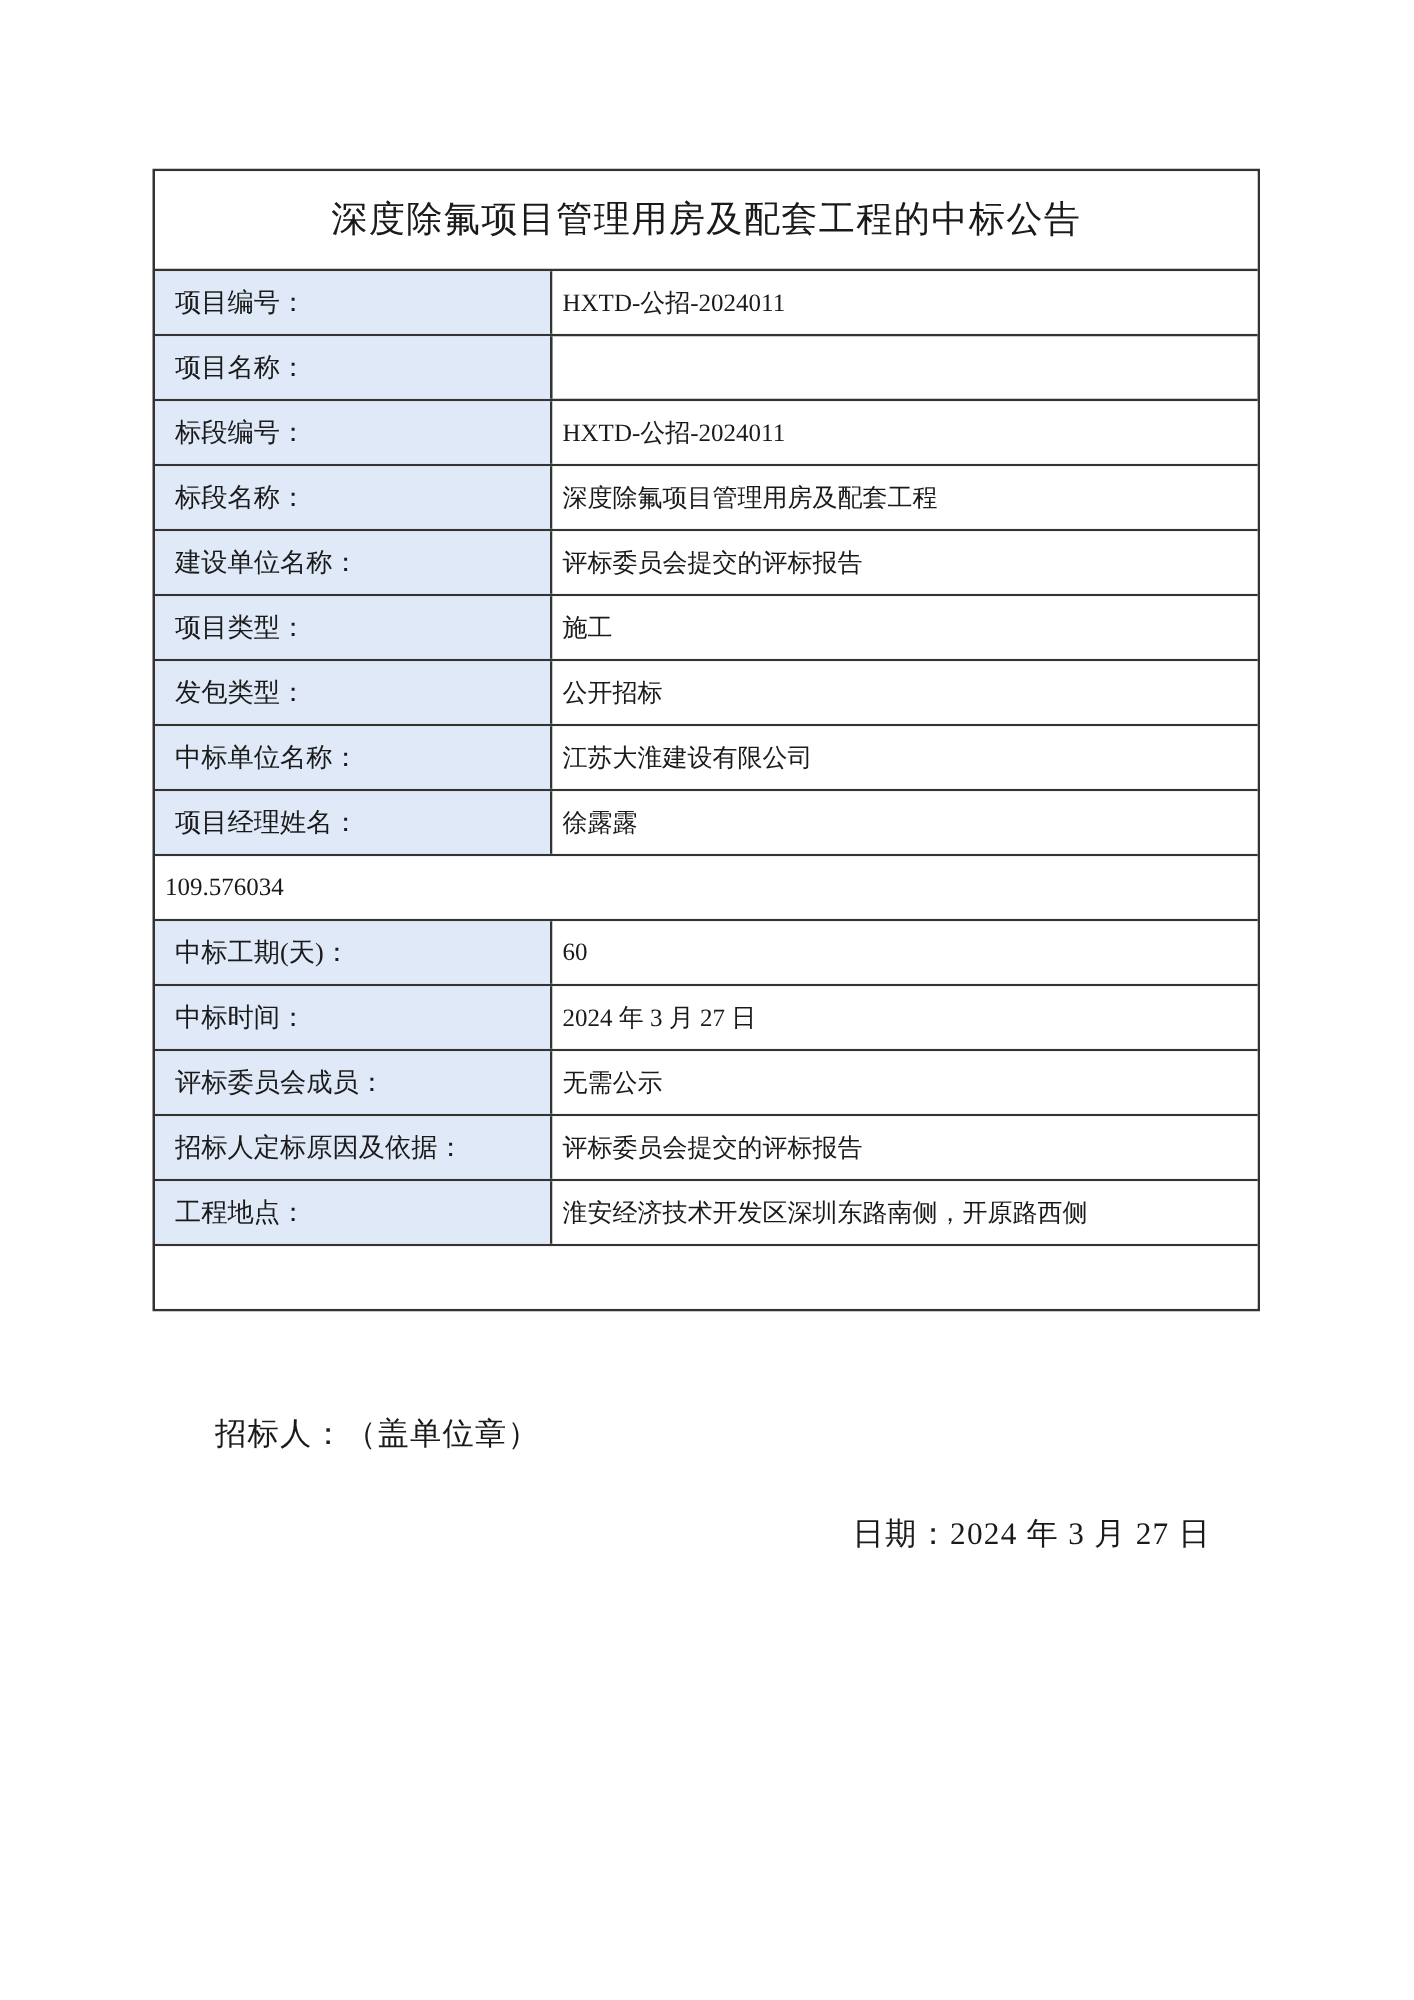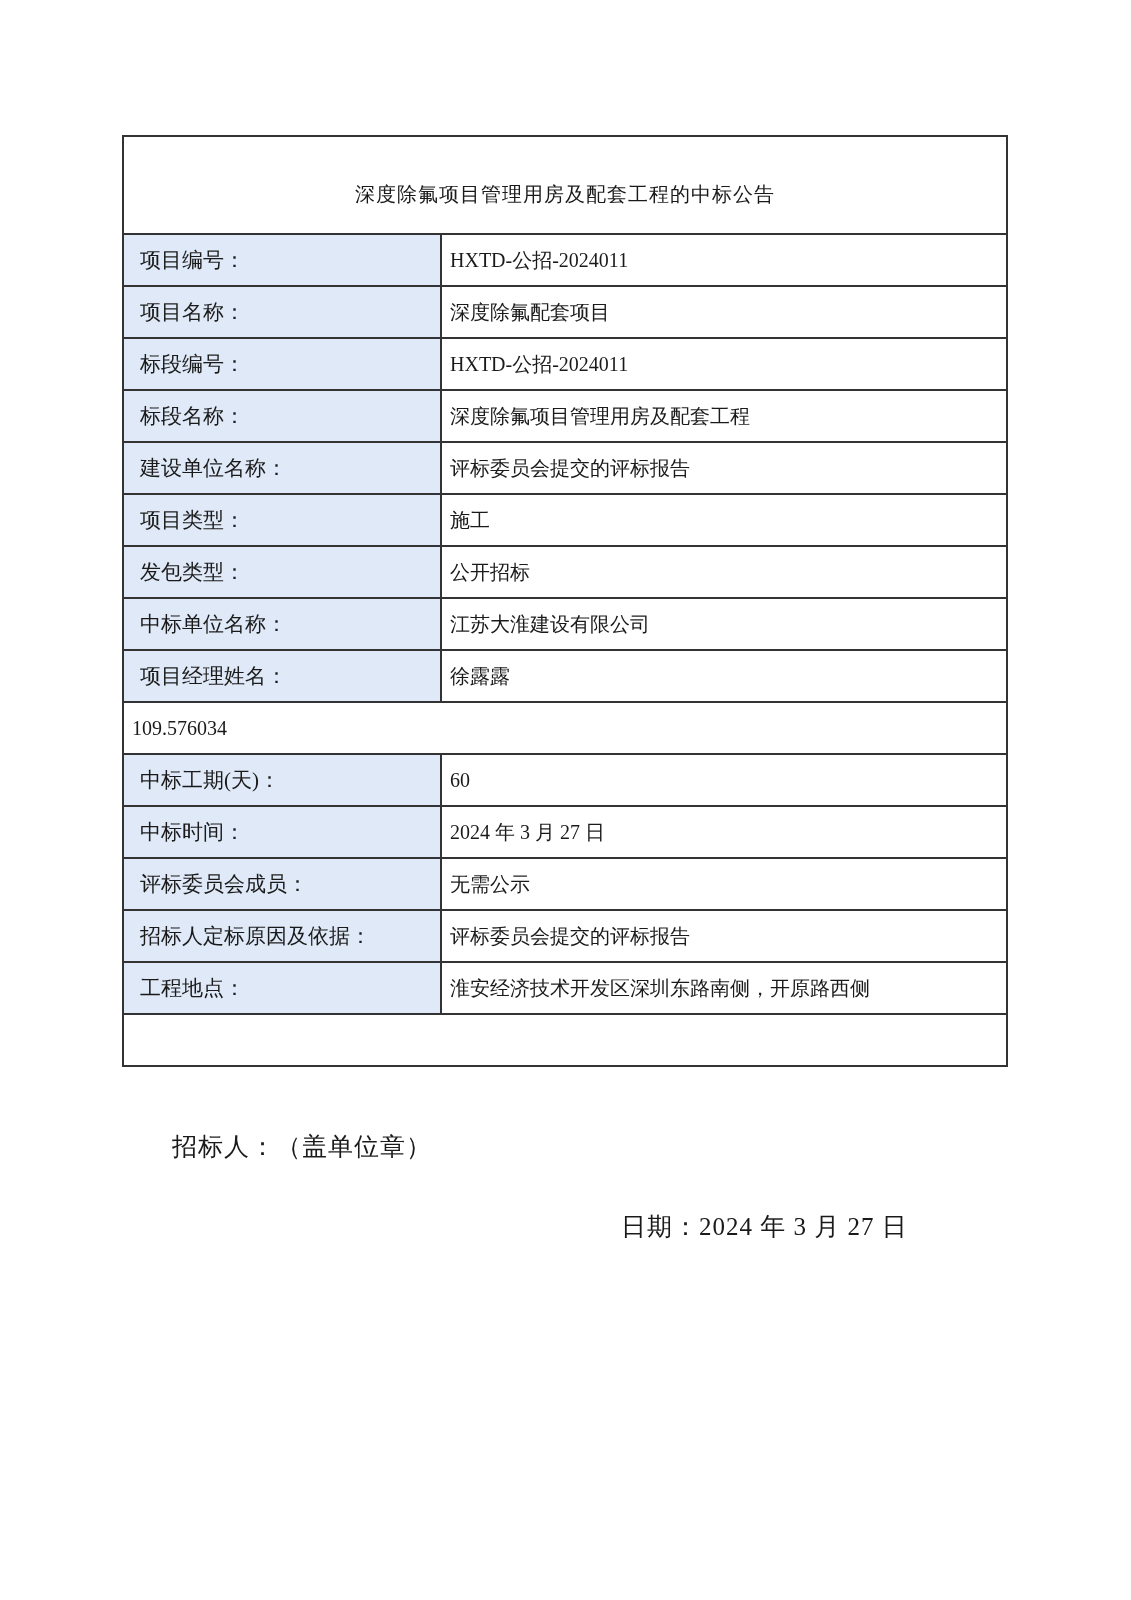--- a/index.html
+++ b/index.html
@@ -23,25 +23,24 @@
     width: 886px;
     border: 2px solid #333333;
     box-sizing: border-box;
     background: #ffffff;
   }
   .title-row {
     height: 78px;
     display: flex;
     align-items: center;
     justify-content: center;
-    font-size: 20px;
+    font-size: 29px;
     letter-spacing: 1px;
     background: #ffffff;
     box-sizing: border-box;
-    margin-top: 18px;
   }
   .table-row {
     display: flex;
     height: 52px;
     border-top: 2px solid #333333;
     box-sizing: border-box;
   }
   .label-cell {
     width: 318px;
     min-width: 318px;
@@ -67,21 +66,21 @@
     position: absolute;
     left: 172px;
     top: 1088px;
     font-size: 25px;
     letter-spacing: 1px;
     white-space: nowrap;
     margin-top: 42px;
   }
   .date-line {
     position: absolute;
-    left: 621px;
+    left: 682px;
     top: 1210px;
     font-size: 25px;
     letter-spacing: 1px;
     white-space: nowrap;
   }
 </style>
 </head>
 <body>
 
 <div class="page">
@@ -90,21 +89,20 @@
 
     <div class="title-row">深度除氟项目管理用房及配套工程的中标公告</div>
 
     <div class="table-row">
       <div class="label-cell">项目编号：</div>
       <div class="value-cell">HXTD-公招-2024011</div>
     </div>
 
     <div class="table-row">
       <div class="label-cell">项目名称：</div>
-      <div class="value-cell">深度除氟配套项目</div>
     </div>
 
     <div class="table-row">
       <div class="label-cell">标段编号：</div>
       <div class="value-cell">HXTD-公招-2024011</div>
     </div>
 
     <div class="table-row">
       <div class="label-cell">标段名称：</div>
       <div class="value-cell">深度除氟项目管理用房及配套工程</div>

